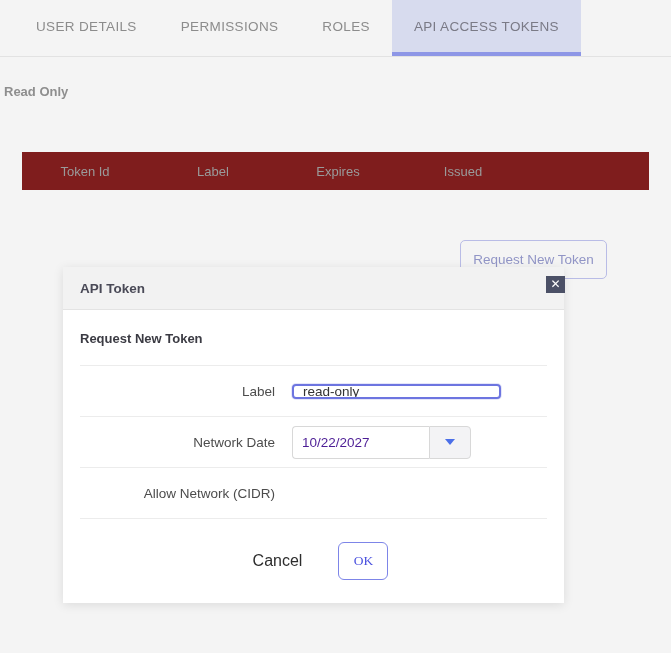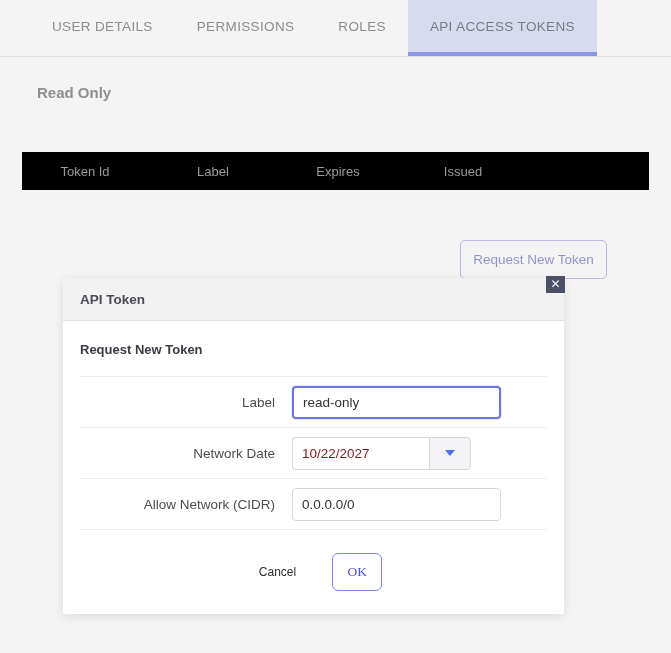--- a/index.html
+++ b/index.html
@@ -21,21 +21,21 @@
   
   .tabbar {
     position: absolute;
     left: 0; top: 0;
     width: 671px;
     height: 57px;
     background: #f4f4f4;
     border-bottom: 1px solid #e2e2e2;
     display: flex;
     align-items: stretch;
-    padding-left: 30px;
+    padding-left: 14px;
   }
   .tab {
     display: flex;
     align-items: center;
     justify-content: center;
     padding: 0 22px;
     font-size: 13.5px;
     letter-spacing: 0.35px;
     color: #8c8c8c;
     background: transparent;
@@ -46,35 +46,35 @@
   }
   .tab.active {
     background: #d7dbee;
     color: #7a7a86;
     border-bottom: 4px solid #8d96e6;
   }
 
   
   .page-title {
     position: absolute;
-    left: 37px; top: 84px;
-    font-size: 15px;
+    left: 4px; top: 84px;
+    font-size: 13px;
     font-weight: bold;
     color: #8e8e8e;
   }
 
   
   .table-wrap {
     position: absolute;
     left: 22px; top: 152px;
     width: 627px;
   }
   .table-head {
     display: flex;
-    background: #000000;
+    background: #7f1d1d;
     height: 38px;
     align-items: center;
   }
   .th {
     font-size: 13px;
     color: #9a9a9a;
     font-weight: normal;
     text-align: center;
   }
   .th.c0 { width: 126px; }
@@ -95,21 +95,21 @@
     font-size: 13.5px;
     display: flex;
     align-items: center;
     justify-content: center;
     cursor: pointer;
   }
 
   
   .modal {
     position: absolute;
-    left: 63px; top: 278px;
+    left: 63px; top: 267px;
     width: 501px;
     background: #ffffff;
     box-shadow: 0 2px 10px rgba(0,0,0,0.10);
   }
   .modal-header {
     height: 43px;
     background: #f2f2f2;
     border-bottom: 1px solid #e3e3e3;
     display: flex;
     align-items: center;
@@ -158,21 +158,21 @@
     padding-right: 17px;
     font-size: 13.5px;
     color: #4c4c4c;
   }
   .field {
     display: flex;
     align-items: center;
   }
   .txtinput {
     width: 209px;
-    height: 33px;
+    height: 15px;
     border: 1px solid #d8d8d8;
     border-radius: 4px;
     background: #fff;
     font-family: "Liberation Sans", sans-serif;
     font-size: 13.5px;
     color: #333;
     padding: 0 9px;
     outline: none;
   }
   .txtinput.focused {
@@ -184,21 +184,21 @@
     align-items: stretch;
   }
   .date-input {
     width: 137px;
     height: 33px;
     border: 1px solid #d8d8d8;
     border-right: none;
     border-radius: 4px 0 0 4px;
     font-family: "Liberation Sans", sans-serif;
     font-size: 13.5px;
-    color: #7f1d1d;
+    color: #4c1d95;
     padding: 0 9px;
     background: #fff;
     outline: none;
   }
   .date-btn {
     width: 42px;
     height: 33px;
     border: 1px solid #d8d8d8;
     border-radius: 0 4px 4px 0;
     background: #f3f3f5;
@@ -214,21 +214,21 @@
     border-top: 6px solid #4b6fe8;
   }
   .modal-footer {
     height: 84px;
     display: flex;
     align-items: center;
     justify-content: center;
     gap: 22px;
   }
   .btn-cancel {
-    font-size: 12px;
+    font-size: 16px;
     color: #2d2d2d;
     background: transparent;
     border: none;
     padding: 10px 14px;
     cursor: pointer;
     font-family: "Liberation Sans", sans-serif;
   }
   .btn-ok {
     width: 50px; height: 38px;
     border: 1px solid #7d85e8;
@@ -302,23 +302,20 @@
               <input class="date-input" type="text" value="10/22/2027" style="">
               <div class="date-btn">
                 <span class="caret"></span>
               </div>
             </div>
           </div>
         </div>
 
         <div class="form-row">
           <div class="form-label">Allow Network (CIDR)</div>
-          <div class="field">
-            <input class="txtinput" type="text" value="0.0.0.0/0" style="">
-          </div>
         </div>
 
       </div>
     </div>
 
     <div class="modal-footer">
       <button class="btn-cancel">Cancel</button>
       <button class="btn-ok">OK</button>
     </div>
 

